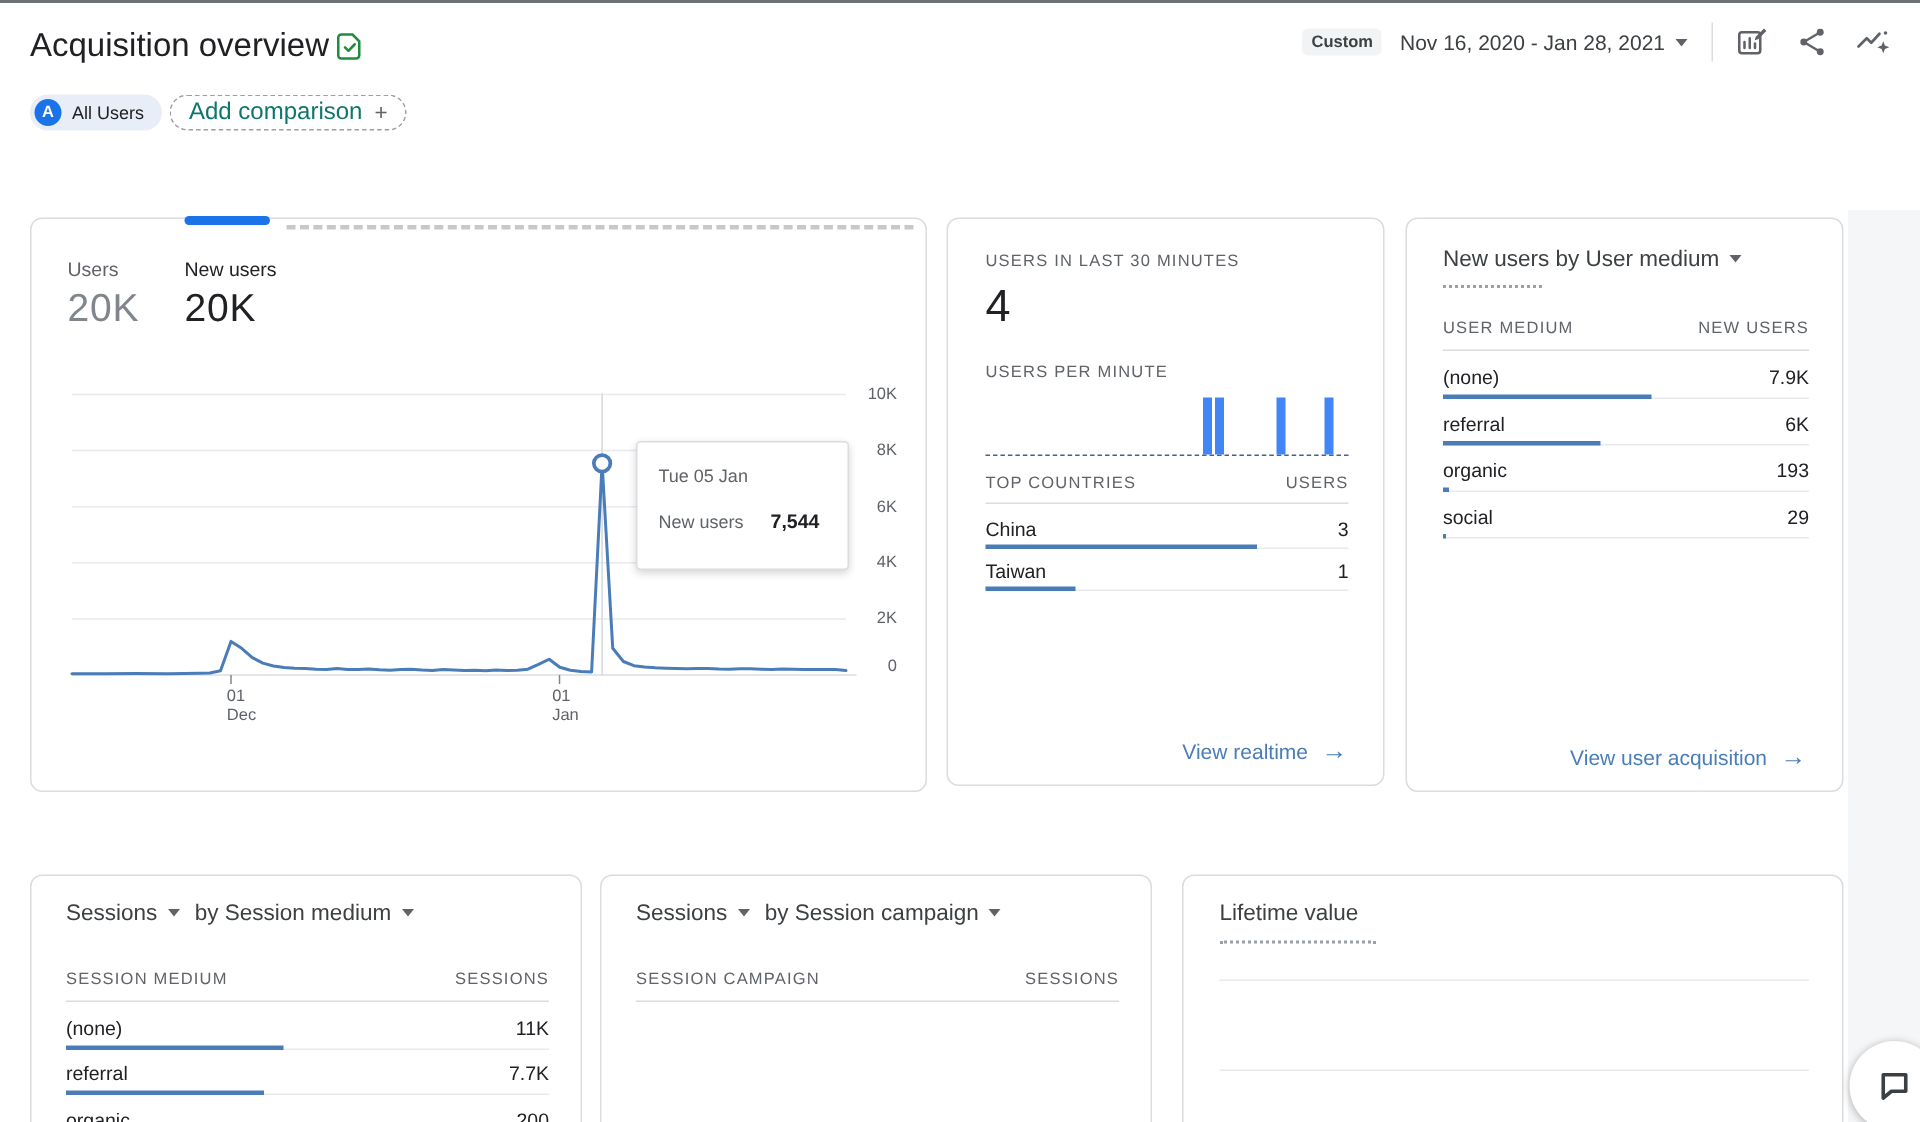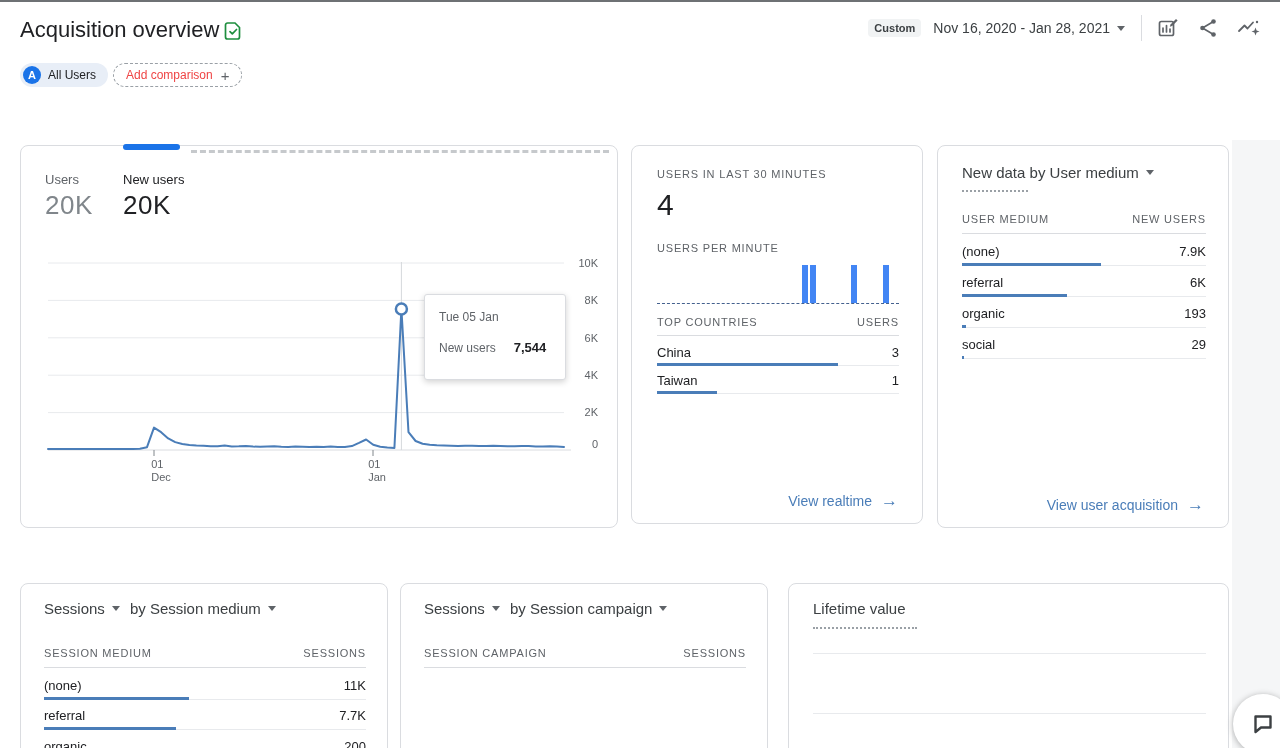--- a/index.html
+++ b/index.html
@@ -24,21 +24,21 @@
   .tool-icons svg { display:block; cursor:pointer; }
 
   
   .chip-all-users { position:absolute; left:20px; top:63px; height:24px; display:flex; align-items:center;
     background:#e8eef7; border-radius:12px; padding:0 12px 0 3px; cursor:pointer; }
   .chip-avatar { width:18px; height:18px; border-radius:50%; background:#1a73e8; color:#fff; font-size:11px; font-weight:bold;
     display:flex; align-items:center; justify-content:center; margin-right:7px; }
   .chip-label { font-size:12px; color:#202124; }
   .chip-add { position:absolute; left:113px; top:63px; height:24px; display:flex; align-items:center; gap:8px;
     border:1px dashed #9aa0a6; border-radius:12px; padding:0 12px; cursor:pointer; }
-  .chip-add span.txt { font-size:12px; color:#ef4444; }
+  .chip-add span.txt { font-size:16px; color:#0f766e; }
   .chip-add span.plus { font-size:15px; color:#5f6368; line-height:1; }
 
   
   .card { position:absolute; background:#fff; border:1px solid #dadce0; border-radius:8px; }
   #card-users    { left:20px;  top:145px; width:598px; height:383px; }
   #card-realtime { left:631px; top:145px; width:292px; height:379px; }
   #card-medium   { left:937px; top:145px; width:292px; height:383px; }
   #card-sess-med { left:20px;  top:583px; width:368px; height:220px; }
   #card-sess-cmp { left:400px; top:583px; width:368px; height:220px; }
   #card-lifetime { left:788px; top:583px; width:441px; height:220px; }
@@ -212,21 +212,21 @@
     <div class="mbar" style="left: 25px; top: 245px; width: 60px;"></div>
 
     <div class="card-link">
       <span>View realtime</span>
         <span class="arrow">→</span>
     </div>
   </div>
 
   <div class="card" id="card-medium">
     <div class="card-title abs" style="left:24px; top:18px;">
-      <span>New data by User medium</span>
+      <span>New users by User medium</span>
         <span class="caret"></span>
     </div>
     <div class="dotted-u" style="left:24px; top:44px; width:66px;"></div>
 
     <div class="hdr-row" style="left:24px; top:67px; width:244px;">
       <span class="ovh">USER MEDIUM</span>
       <span class="ovh">NEW USERS</span>
     </div>
     <div class="sep" style="left:24px; top:87px; width:244px;"></div>
 

